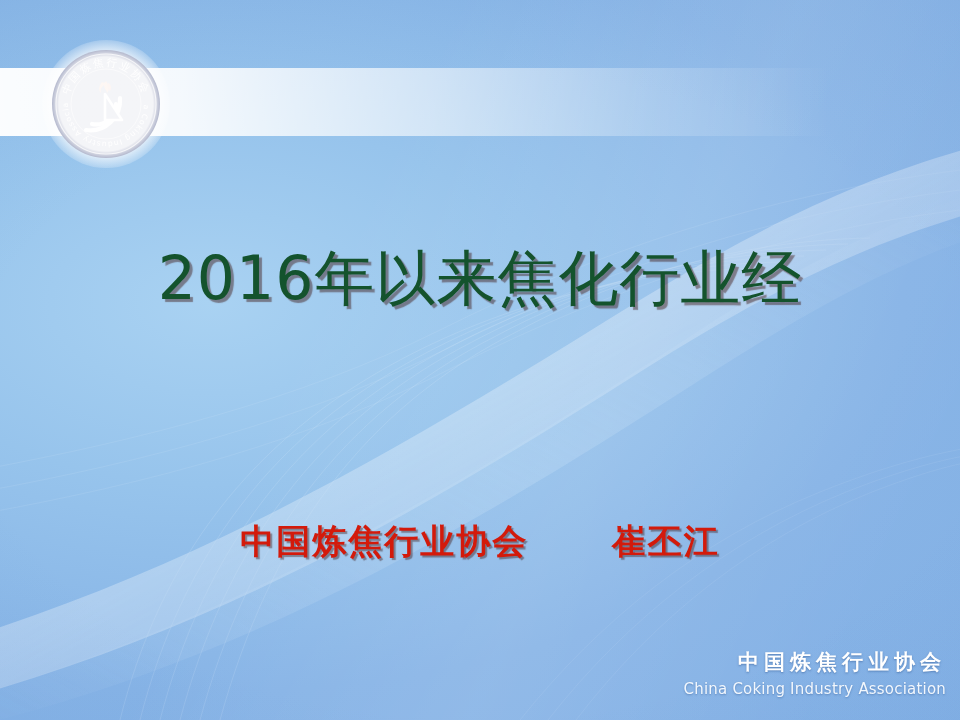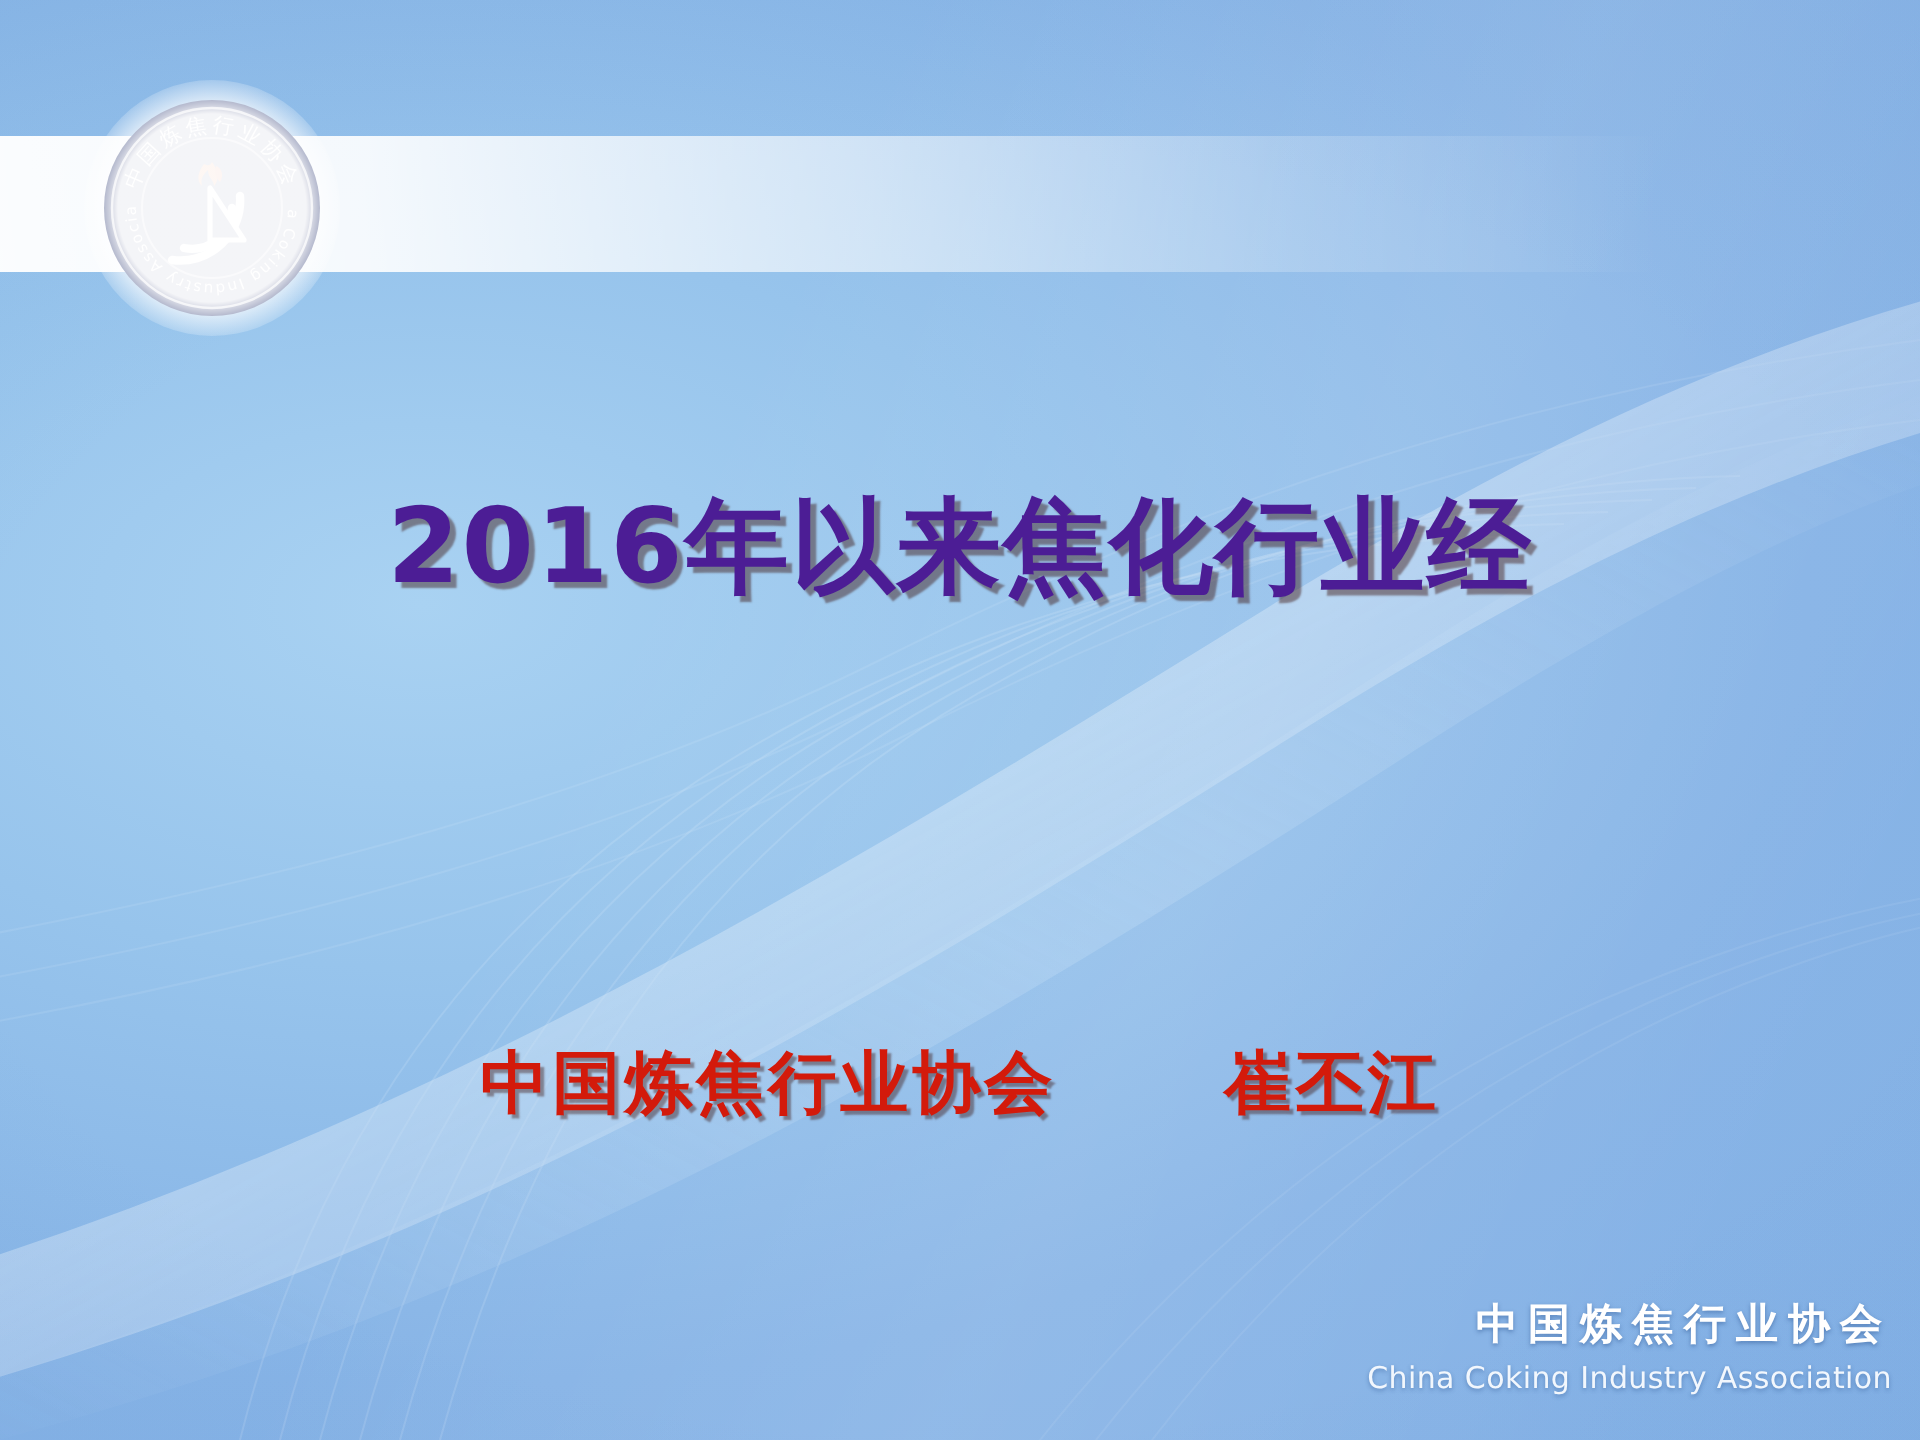--- a/index.html
+++ b/index.html
@@ -74,23 +74,23 @@
 
   
   .title-block {
     position: absolute;
     left: 0;
     right: 0;
     top: 248px;
     text-align: center;
   }
   .title-line {
-    color: #4c1d95;
-    font-weight: bold;
-    font-size: 52px;
+    color: #14532d;
+    font-weight: normal;
+    font-size: 60px;
     line-height: 1.0;
     letter-spacing: 1px;
     text-shadow: 3px 3px 1px rgba(60,20,15,0.45);
     white-space: nowrap;
   }
   .title-line.l1 { margin-bottom: 60px; }
 
   .subtitle {
     position: absolute;
     left: 0;

